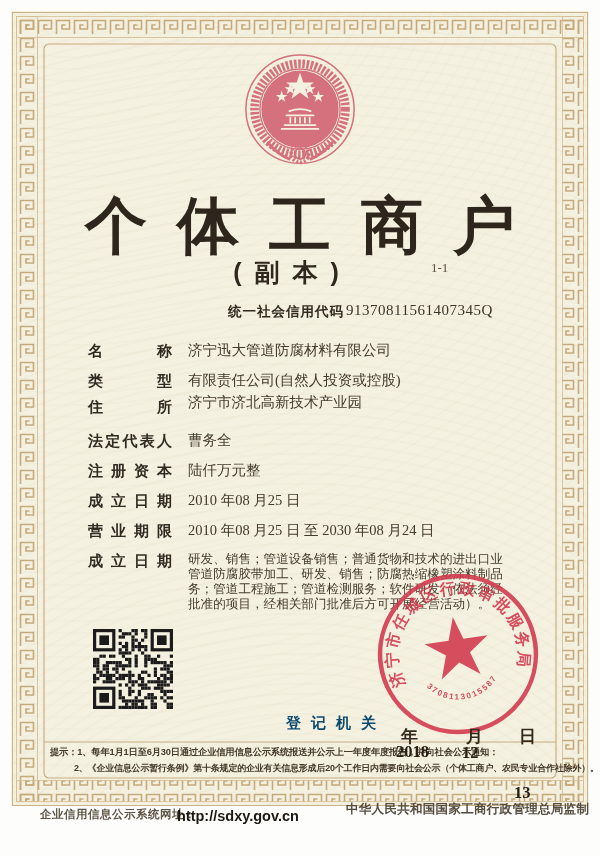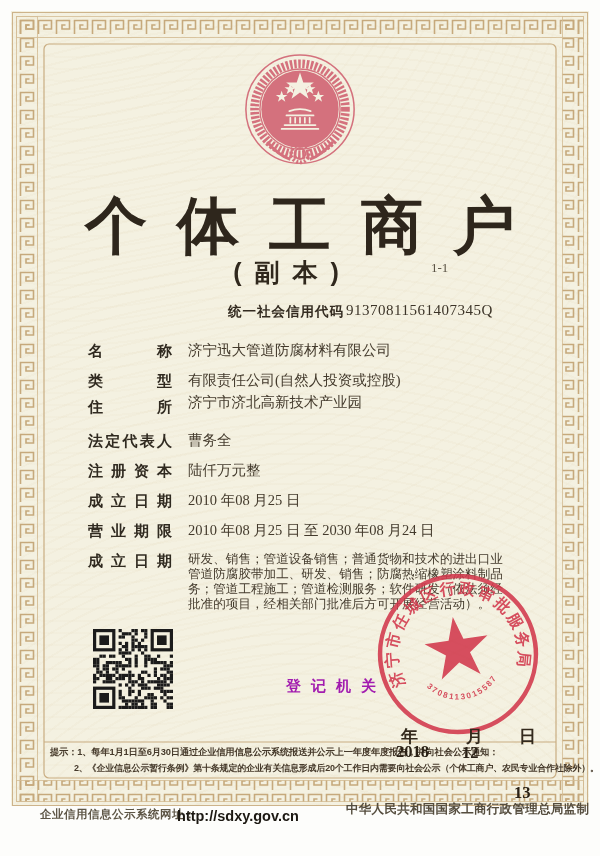--- a/index.html
+++ b/index.html
@@ -48,21 +48,21 @@
   .row .val{
     margin-left:16px;font-size:14.5px;color:#433a2c;
     font-family:"Liberation Serif", serif;line-height:1.15;
   }
   .scope-lines div{
     font-size:12.6px;color:#433a2c;font-family:"Liberation Serif", serif;
     line-height:15px;white-space:nowrap;
   }
   
   .qr{left:93px;top:629px;width:80px;height:80px;}
-  .authority{left:286px;top:677px;font-size:15px;font-weight:700;color:#a21caf;letter-spacing:10px;}
+  .authority{left:286px;top:714px;font-size:15px;font-weight:700;color:#0c4a6e;letter-spacing:10px;}
   
   .seal{left:372px;top:568px;width:172px;height:172px;transform:rotate(-8deg);opacity:0.88;}
   
   .date-label{font-size:17px;color:#33291c;font-family:"Liberation Serif", serif;font-weight:600;}
   .y-lbl{left:401px;top:725px;}
   .m-lbl{left:466px;top:725px;}
   .d-lbl{left:519px;top:725px;}
   .date-val{font-size:16.5px;font-weight:700;color:#2a2116;font-family:"Liberation Serif", serif;z-index:6;}
   .y-val{left:396px;top:742px;}
   .m-val{left:462px;top:743px;}

